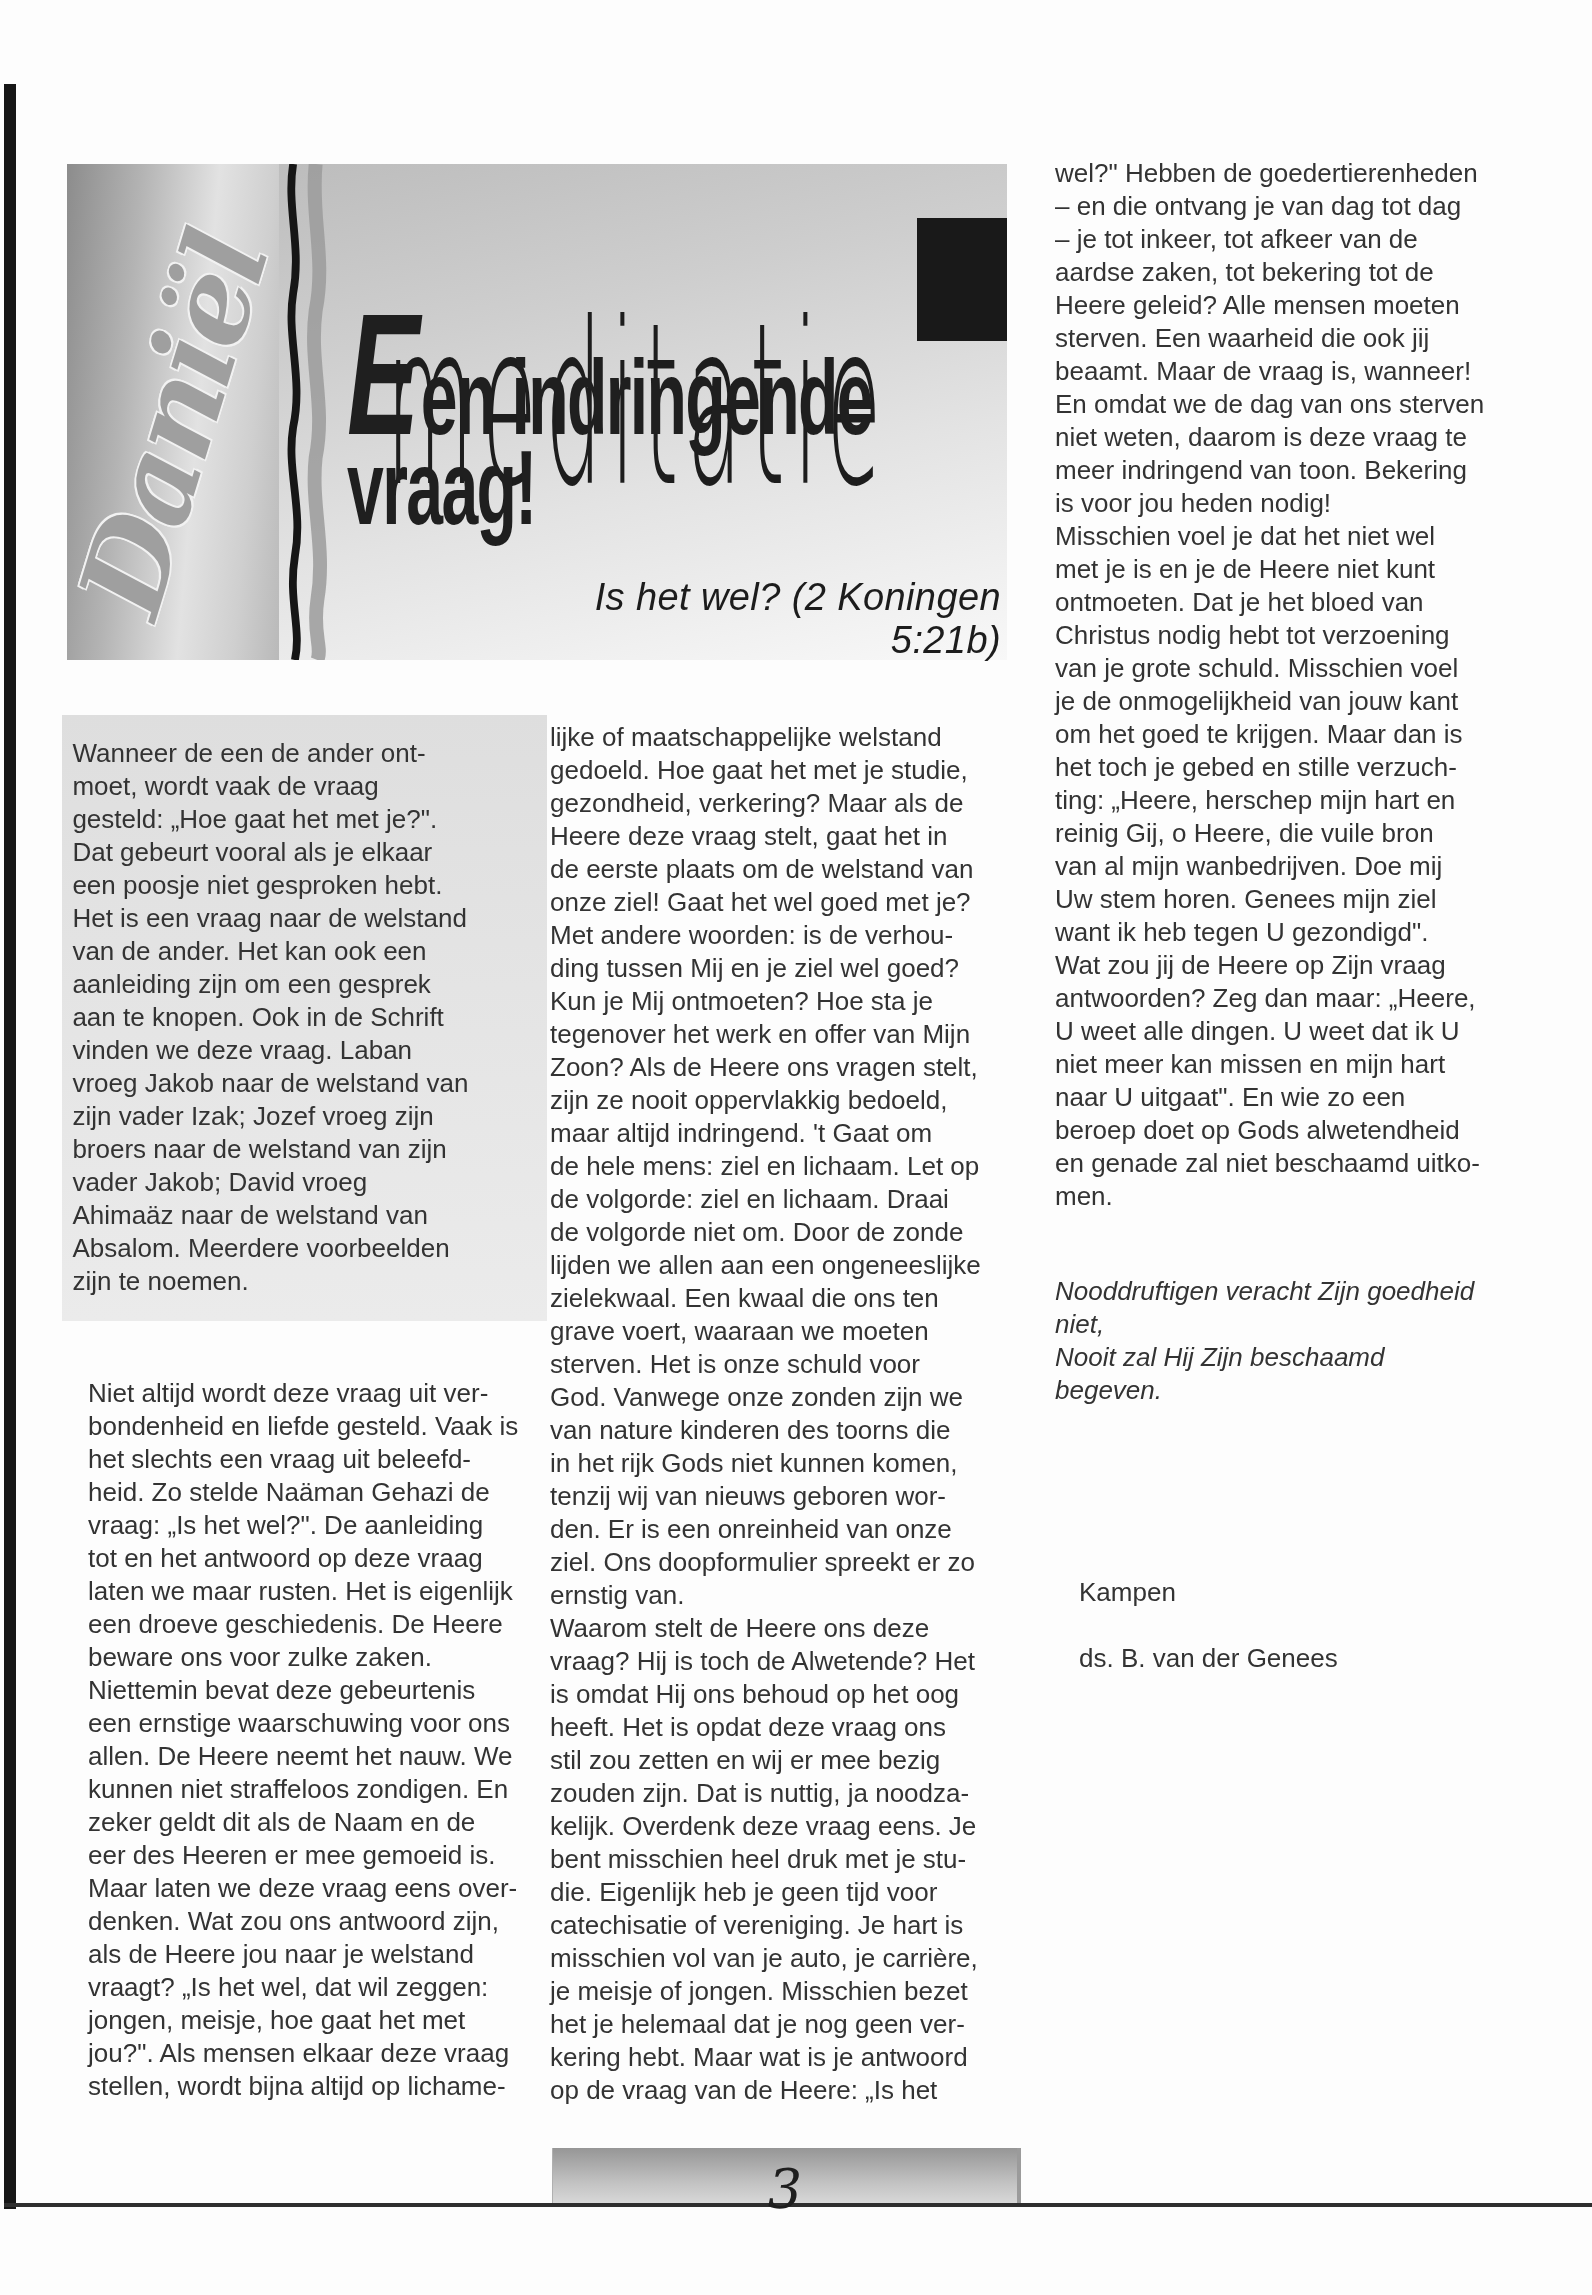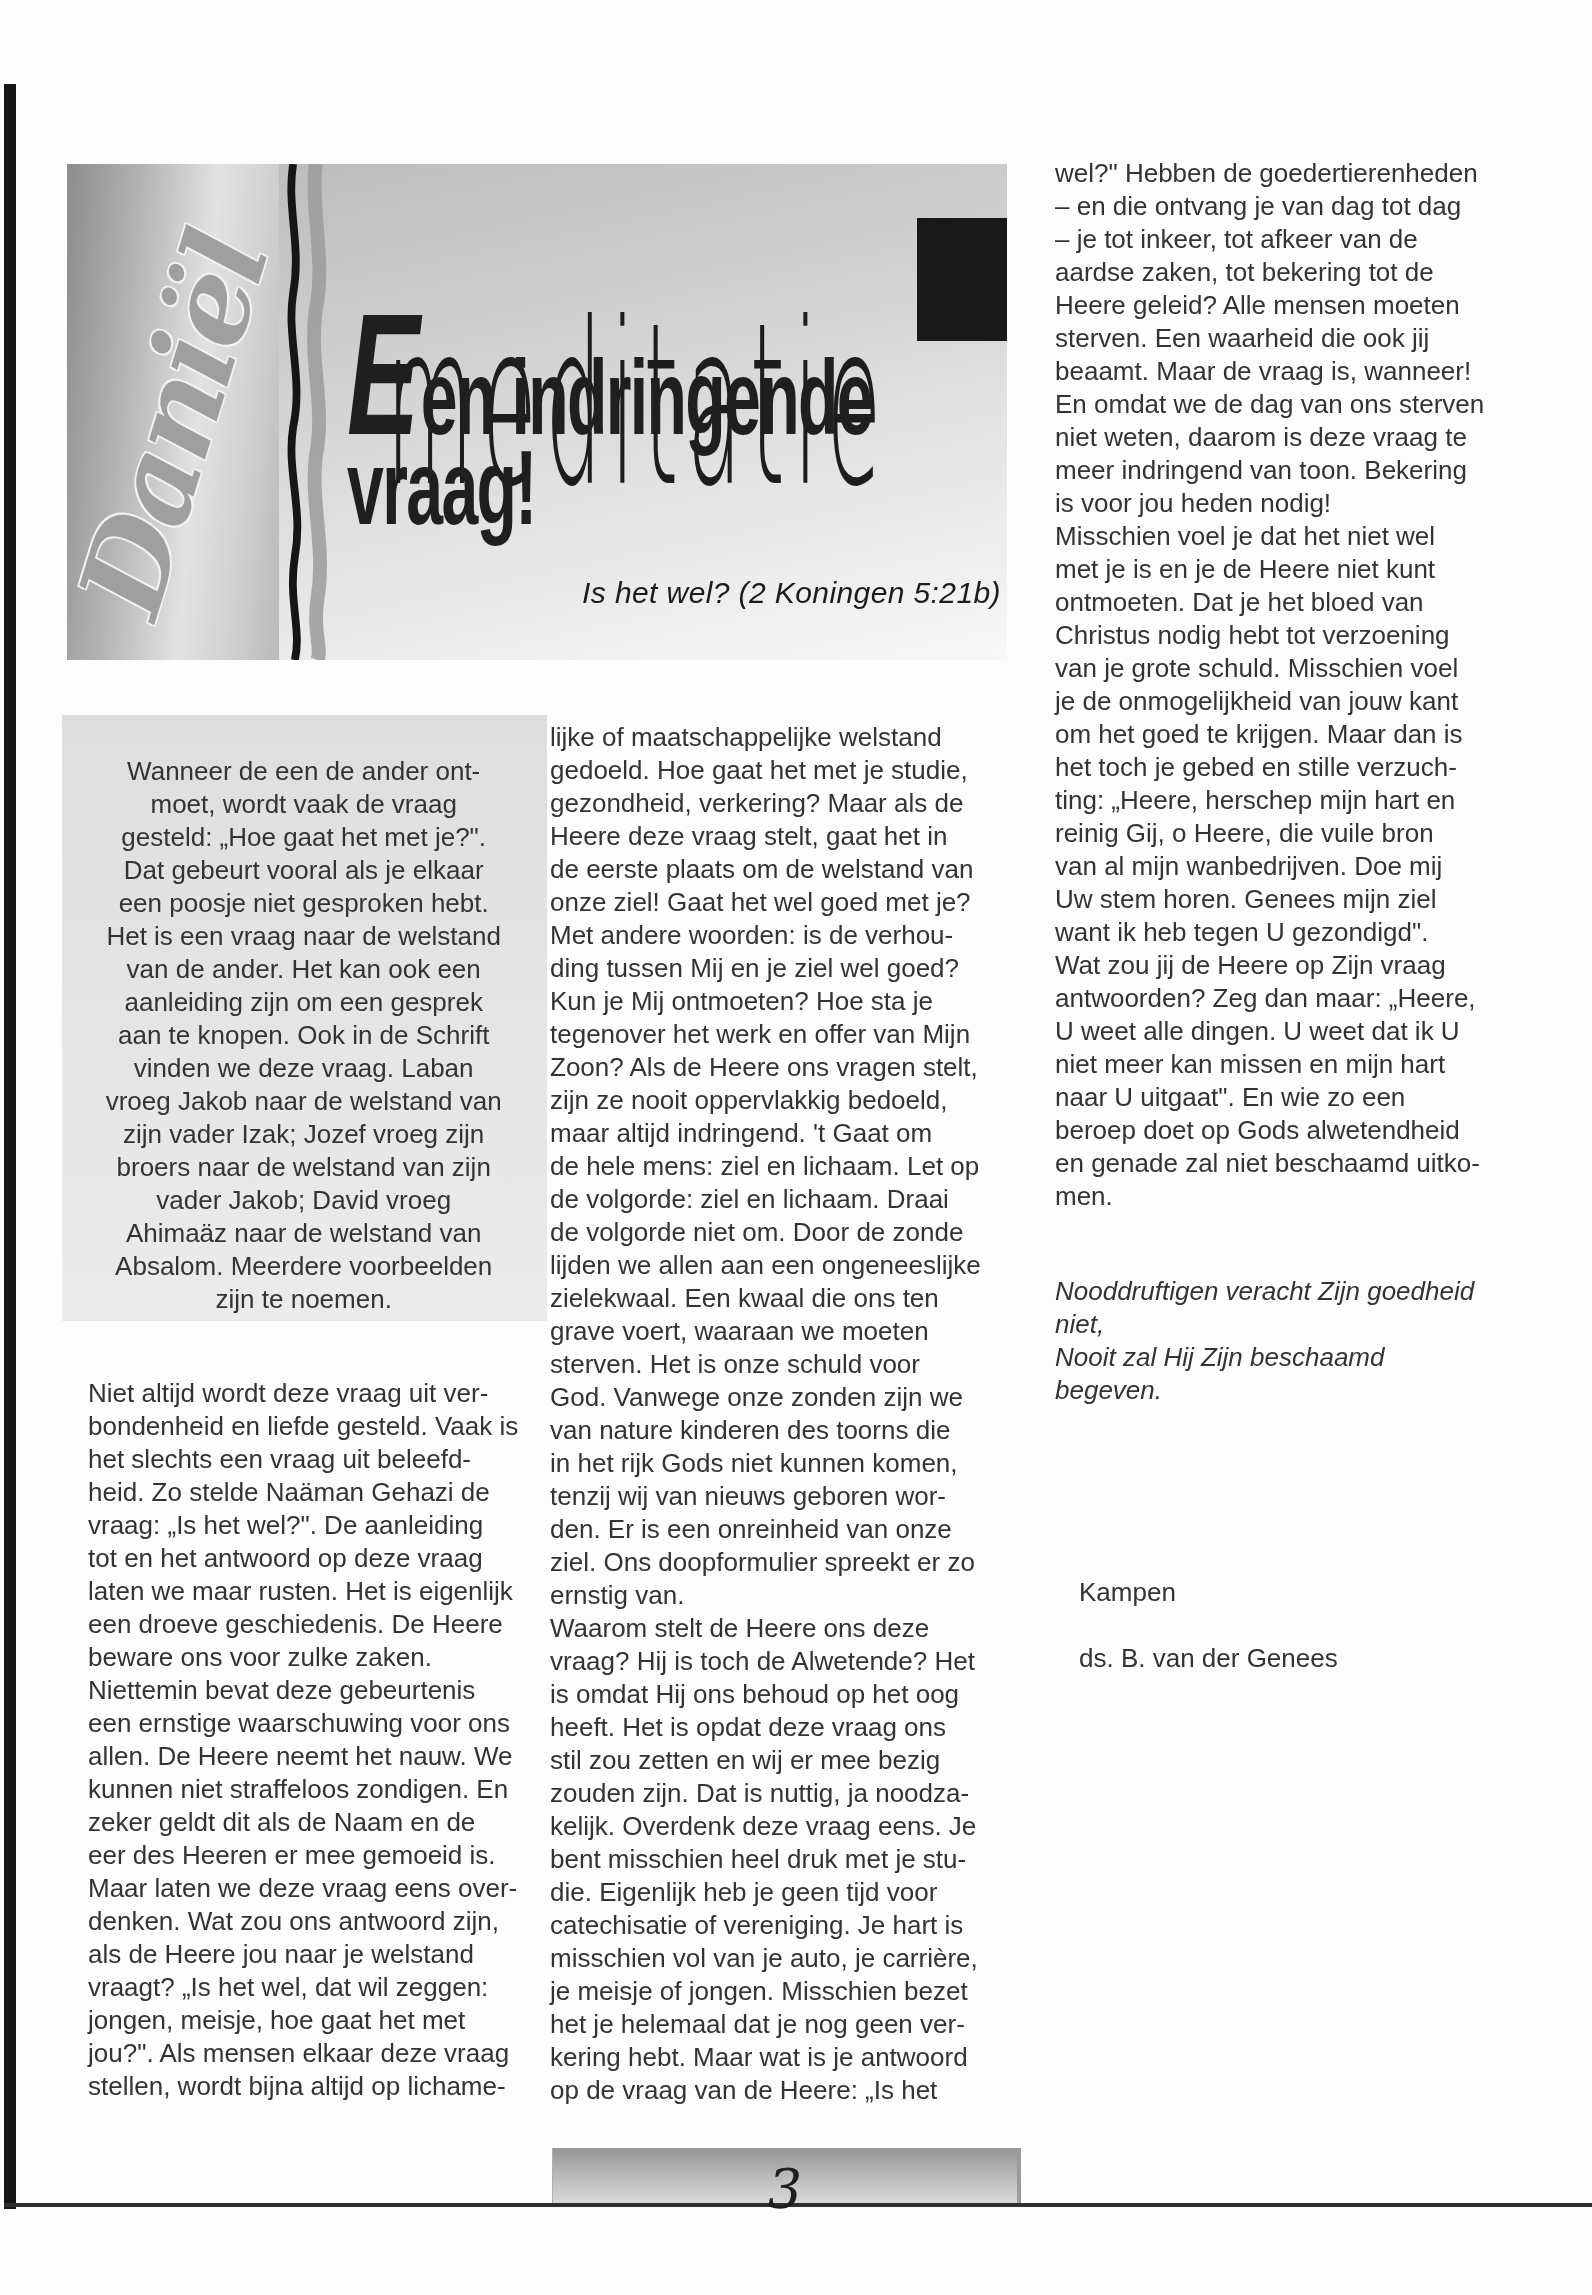--- a/index.html
+++ b/index.html
@@ -38,30 +38,30 @@
   .title-block{
     position:absolute;left:280px;top:124px;color:#1f1f1f;
     transform:scaleX(0.63);transform-origin:left top;white-space:nowrap;
   }
   .title-line1{display:flex;align-items:baseline;}
   .drop-cap{font-size:173px;line-height:1;font-weight:700;font-style:italic;letter-spacing:-3.5px;margin-right:5.2px;}
   .title-rest{font-size:105px;line-height:1;font-weight:700;letter-spacing:-2.6px;}
   .title-line2{font-size:105px;line-height:1;font-weight:700;letter-spacing:-2.6px;margin-top:-26px;}
   .scripture{
     position:absolute;left:446px;top:412px;width:488px;text-align:right;
-    font-style:italic;font-size:30px;color:#1c1c1c;letter-spacing:0.4px;
+    font-style:italic;font-size:38px;color:#1c1c1c;letter-spacing:0.4px;
   }
 
   
   .body-text{font-size:26px;line-height:33px;color:#333;white-space:pre-line;}
   .intro-box{
     position:absolute;left:62px;top:715px;width:485px;height:606px;
     background:linear-gradient(180deg,#dedede 0%,#e6e6e6 60%,#ebebeb 100%);
   }
-  .intro-text{padding:22.4px 12px 0 10.4px;text-align:center;margin-top:18px;}
+  .intro-text{padding:22.4px 12px 0 10.4px;text-align:left;}
   .col1{position:absolute;left:60px;top:1377px;width:494px;margin-left:28px;}
   .col2{position:absolute;left:550px;top:721px;width:496px;}
   .col3{position:absolute;left:1055px;top:157px;width:505px;}
   .closing-quote{position:absolute;left:1055px;top:1275px;width:505px;font-style:italic;}
   .signoff{position:absolute;left:1055px;top:1543px;width:505px;margin-left:24px;}
 
   
   .pagenum-bar{
     position:absolute;left:552px;top:2148px;width:464px;height:59px;
     background:linear-gradient(180deg,#969696 0%,#c3c3c3 60%,#dcdcdc 100%);

